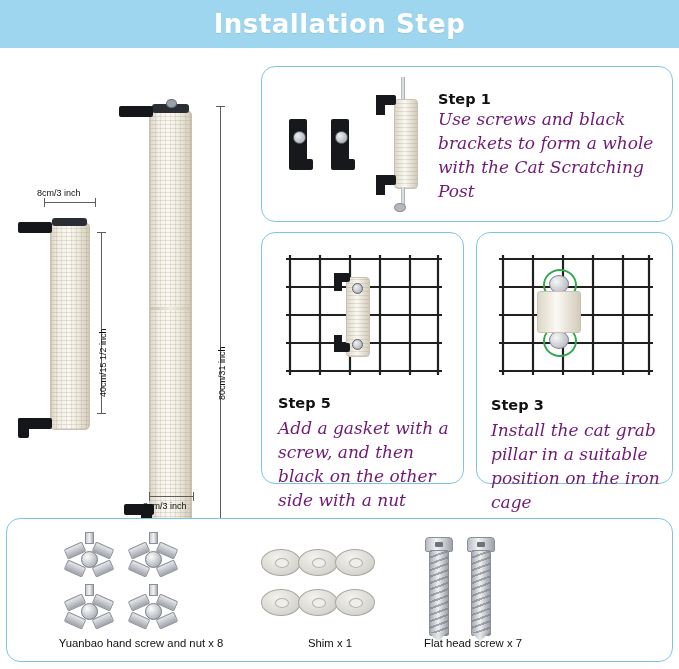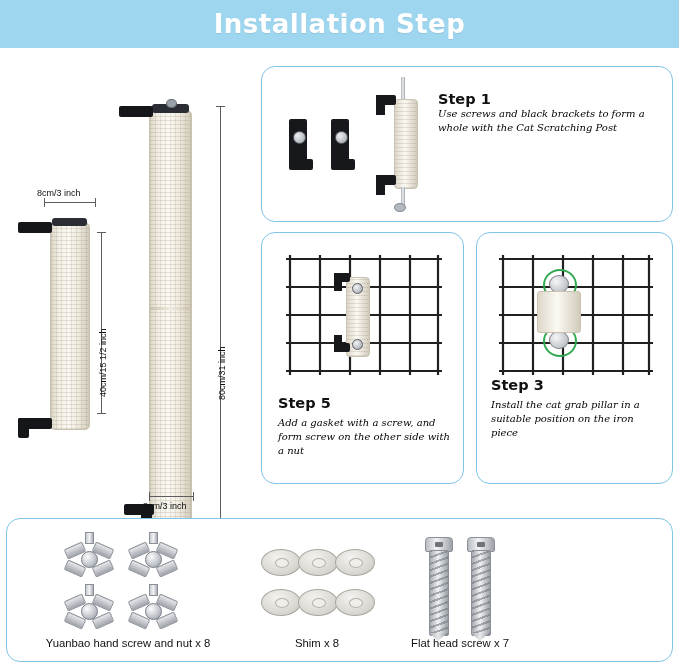--- a/index.html
+++ b/index.html
@@ -68,37 +68,37 @@
   }
   .step1{left:261px;top:66px;width:412px;height:156px;}
   .step2{left:261px;top:232px;width:203px;height:252px;}
   .step3{left:476px;top:232px;width:197px;height:252px;}
 
   .step-title{
     font-size:14.5px;font-weight:bold;color:#111;
     font-family:"DejaVu Sans", sans-serif;
   }
   .step-text{
-    font-size:10px;font-style:italic;color:#000000;line-height:1.42;
+    font-size:17px;font-style:italic;color:#701a75;line-height:1.42;
     font-family:"DejaVu Serif", serif;
   }
 
   .s1-text{position:absolute;left:176px;top:24px;width:224px;}
   .s1-title{}
   .s2-text{position:absolute;left:16px;top:162px;width:176px;}
-  .s3-text{position:absolute;left:14px;top:144px;width:172px;}
+  .s3-text{position:absolute;left:14px;top:164px;width:172px;}
 
   
   .parts{
     position:absolute;left:6px;top:518px;width:667px;height:144px;
     border:1.4px solid #7ec4e6;border-radius:14px;background:#fff;box-sizing:border-box;
   }
   .part-cell{position:absolute;top:8px;height:128px;}
   .part-caption{
-    position:absolute;bottom:6px;left:0;width:100%;text-align:center;
+    position:absolute;bottom:6px;left:13px;width:100%;text-align:center;
     font-size:11.3px;color:#111;
   }
 
   
   .yb{position:absolute;width:46px;height:40px;}
   .yb .arm{position:absolute;background:linear-gradient(180deg,#e8e9ec,#9fa3ab);border:1px solid #8b8f97;border-radius:2px;}
   .yb .hub{position:absolute;left:16px;top:12px;width:15px;height:15px;border-radius:50%;
      background:radial-gradient(circle at 35% 32%,#fdfdfe,#b9bdc4 65%,#868b93);border:1px solid #787d85;}
   .yb .shaft{position:absolute;left:20px;top:-7px;width:7px;height:10px;
      background:linear-gradient(90deg,#c8ccd2,#f0f1f3,#a9adb4);border:1px solid #8b8f97;}
@@ -235,42 +235,42 @@
       <div style="position:absolute;left:0px;top:4px;width:16px;height:9px;background:#16181c;border-radius:2px;"></div>
       <div style="position:absolute;left:0px;top:4px;width:8px;height:18px;background:#16181c;"></div>
       <div style="position:absolute;left:0px;top:74px;width:16px;height:9px;background:#16181c;border-radius:2px;"></div>
       <div style="position:absolute;left:0px;top:66px;width:8px;height:17px;background:#16181c;"></div>
       <div style="position:absolute;left:18px;top:14px;width:9px;height:9px;border-radius:50%;background:radial-gradient(circle at 35% 35%,#f2f3f5,#9aa0a7);border:1px solid #5c6067;"></div>
       <div style="position:absolute;left:18px;top:70px;width:9px;height:9px;border-radius:50%;background:radial-gradient(circle at 35% 35%,#f2f3f5,#9aa0a7);border:1px solid #5c6067;"></div>
     </div>
 
     <div class="s2-text">
       <div class="step-title" style="margin-bottom:5px;">Step 5</div>
-      <div class="step-text">Add a gasket with a screw, and form screw on the other side with a nut</div>
+      <div class="step-text">Add a gasket with a screw, and then black on the other side with a nut</div>
     </div>
   </div>
 
   <div class="card step3">
     <svg class="mesh" style="left:18px;top:18px;" width="162" height="128" viewBox="0 0 162 128">
       <g stroke="#202020" stroke-width="2.2" fill="none">
         <path d="M4 8 H158 M4 36 H158 M4 64 H158 M4 92 H158 M4 120 H158"></path>
         <path d="M8 4 V124 M38 4 V124 M68 4 V124 M98 4 V124 M128 4 V124 M154 4 V124"></path>
       </g>
     </svg>
 
     <div class="green-ring" style="left:66px;top:36px;width:30px;height:28px;"></div>
     <div class="green-ring" style="left:66px;top:92px;width:30px;height:28px;"></div>
     <div style="position:absolute;left:72px;top:42px;width:18px;height:16px;border-radius:50%;background:radial-gradient(circle at 35% 35%,#f6f7f8,#a9aeb5);border:1px solid #7c8189;"></div>
     <div style="position:absolute;left:72px;top:98px;width:18px;height:16px;border-radius:50%;background:radial-gradient(circle at 35% 35%,#f6f7f8,#a9aeb5);border:1px solid #7c8189;"></div>
     <div style="position:absolute;left:60px;top:58px;width:42px;height:40px;border-radius:3px;border:1px solid #c9c2b0;
        background:linear-gradient(90deg,#ddd7c8,#fbf9f3 45%,#d2cbbb);"></div>
 
     <div class="s3-text">
       <div class="step-title" style="margin-bottom:5px;">Step 3</div>
-      <div class="step-text">Install the cat grab pillar in a suitable position on the iron piece</div>
+      <div class="step-text">Install the cat grab pillar in a suitable position on the iron cage</div>
     </div>
   </div>
 
   <div class="parts">
 
     <div class="part-cell" style="left:10px;width:222px;">
       <div class="yb" style="left:48px;top:12px;">
         <div class="shaft"></div>
         <div class="arm" style="left:0;top:6px;width:18px;height:9px;transform:rotate(-24deg);"></div>
         <div class="arm" style="left:28px;top:6px;width:18px;height:9px;transform:rotate(24deg);"></div>
@@ -305,21 +305,21 @@
       <div class="part-caption">Yuanbao hand screw and nut x 8</div>
     </div>
 
     <div class="part-cell" style="left:240px;width:140px;">
       <div class="shim" style="left:14px;top:22px;"></div>
       <div class="shim" style="left:51px;top:22px;"></div>
       <div class="shim" style="left:88px;top:22px;"></div>
       <div class="shim" style="left:14px;top:62px;"></div>
       <div class="shim" style="left:51px;top:62px;"></div>
       <div class="shim" style="left:88px;top:62px;"></div>
-      <div class="part-caption">Shim x 8</div>
+      <div class="part-caption">Shim x 1</div>
     </div>
 
     <div class="part-cell" style="left:386px;width:134px;">
       <div class="screw" style="left:32px;top:10px;">
         <div class="head"></div>
           <div class="shank"></div>
           <div class="tip"></div>
       </div>
       <div class="screw" style="left:74px;top:10px;">
         <div class="head"></div>

